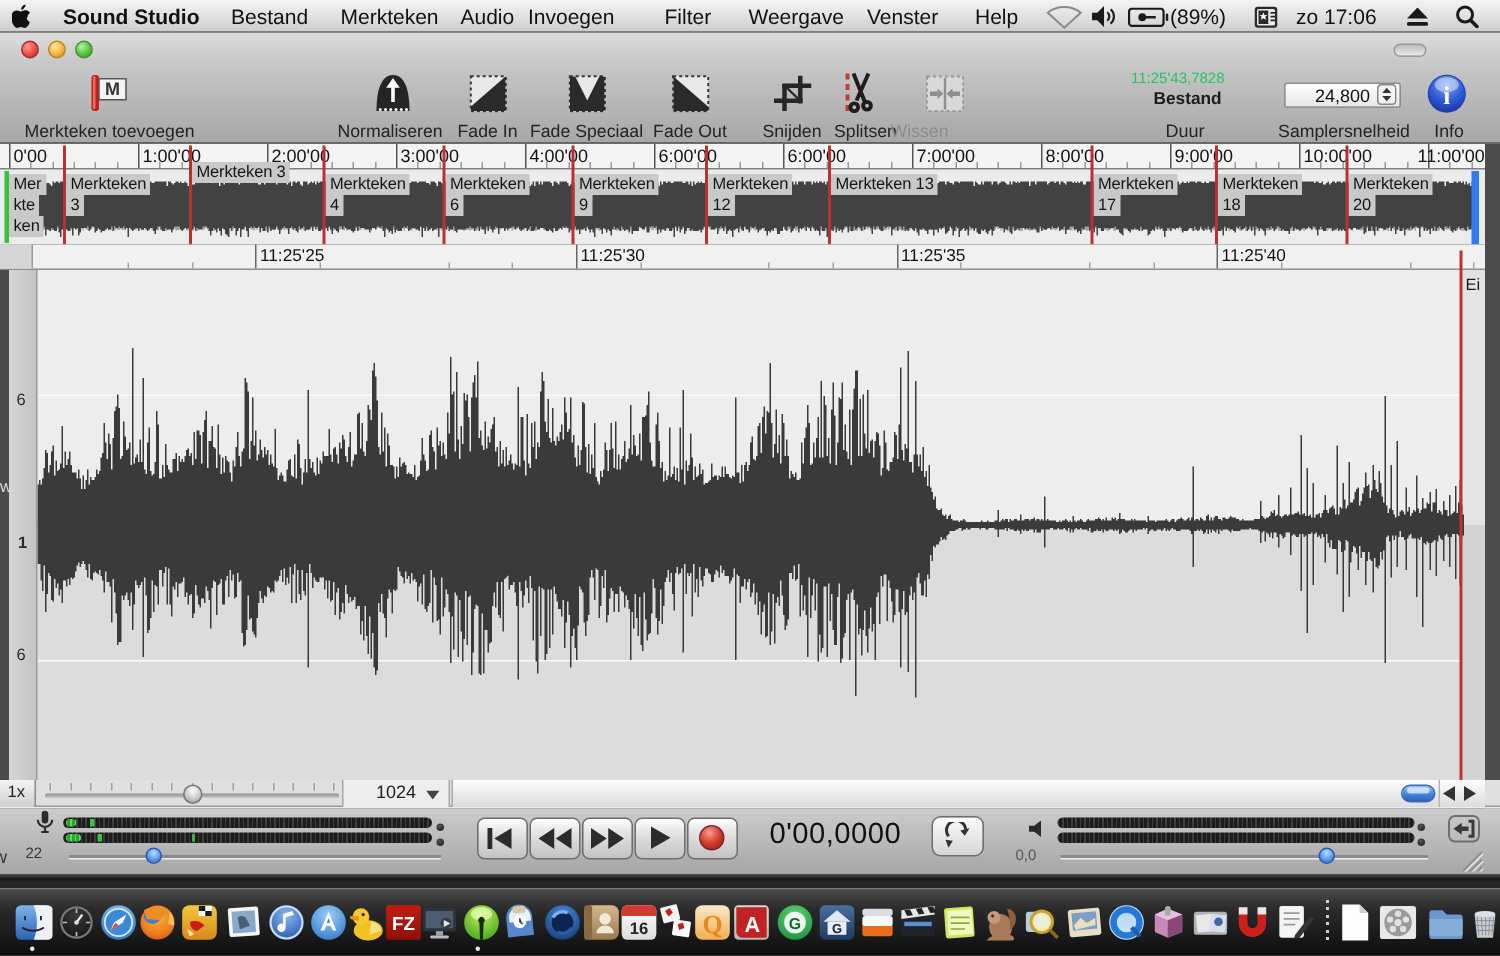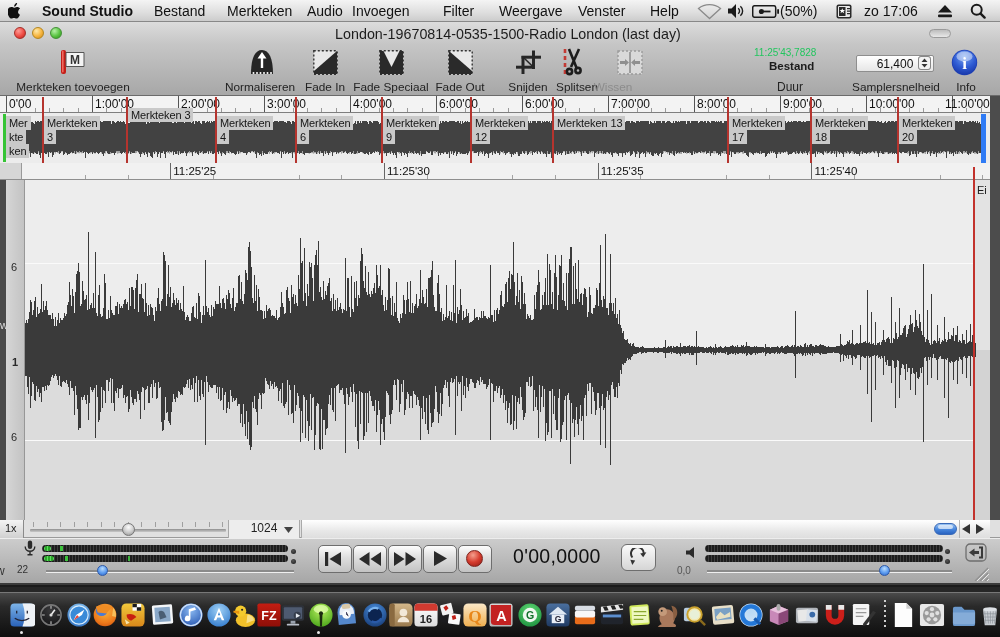--- a/index.html
+++ b/index.html
@@ -79,21 +79,21 @@
       <svg class="abs" style="left:728px;top:4px" width="16" height="14" viewBox="0 0 16 14">
         <path fill="#1a1a1a" d="M0 4.5h3.5L8 0v14L3.5 9.5H0z"></path>
         <path fill="none" stroke="#1a1a1a" stroke-width="1.4" d="M10.2 4.2a3.6 3.6 0 010 5.6M12.4 2.2a6.3 6.3 0 010 9.6"></path>
       </svg>
       <svg class="abs" style="left:752px;top:4.5px" width="27" height="13" viewBox="0 0 27 13">
         <rect x="0.7" y="0.7" width="23" height="11.6" rx="2" fill="none" stroke="#1a1a1a" stroke-width="1.5"></rect>
         <circle cx="9.5" cy="6.5" r="2.6" fill="#1a1a1a"></circle>
         <path stroke="#1a1a1a" stroke-width="1.8" d="M11.5 6.5h7"></path>
         <rect x="25.2" y="4" width="1.8" height="5" rx="0.9" fill="#1a1a1a"></rect>
       </svg>
-      <div class="mi" style="left:780px">(50%)</div>
+      <div class="mi" style="left:780px">(89%)</div>
       <svg class="abs" style="left:836px;top:3.5px" width="16" height="15" viewBox="0 0 16 15">
         <rect x="0.5" y="0.5" width="15" height="14" rx="2" fill="#2a2a2a"></rect>
         <rect x="2" y="2" width="12" height="11" rx="1" fill="#e9e9e9"></rect>
         <rect x="3" y="3" width="6.5" height="9" fill="#2a2a2a"></rect>
         <path fill="#fff" d="M6.2 4.2l.8 1.9 2-.2-1.5 1.3.6 2-1.9-1.1-1.7 1.1.6-2-1.5-1.3 2 .2z"></path>
         <path fill="#2a2a2a" d="M11 4h3v1.2h-3zM11 6.5h3v1.2h-3zM11 9h3v1.2h-3z"></path>
       </svg>
       <div class="mi" style="left:864px">zo 17:06</div>
       <svg class="abs" style="left:937px;top:4.5px" width="16" height="13" viewBox="0 0 16 13">
         <path fill="#1a1a1a" d="M8 0l7 7.4H1z"></path>
@@ -101,21 +101,20 @@
       </svg>
       <svg class="abs" style="left:970px;top:3px" width="16" height="16" viewBox="0 0 16 16">
         <circle cx="6.7" cy="6.7" r="5" fill="none" stroke="#1a1a1a" stroke-width="2"></circle>
         <path stroke="#1a1a1a" stroke-width="2.4" stroke-linecap="round" d="M10.6 10.6l4 4"></path>
       </svg>
     </div>
     <div class="abs" id="titlebar">
       <div class="abs tl" style="left:14px;background:radial-gradient(circle at 35% 30%,#ff9a94,#ee4c44 55%,#b0211c);border:0.5px solid #a52e28"></div>
       <div class="abs tl" style="left:32px;background:radial-gradient(circle at 35% 30%,#ffe9a8,#f6b43e 55%,#c8851a);border:0.5px solid #b4871f"></div>
       <div class="abs tl" style="left:50px;background:radial-gradient(circle at 35% 30%,#b6f0a8,#59c341 55%,#2d8f1e);border:0.5px solid #429135"></div>
-      <div class="abs" style="left:16px;top:4px;width:984px;text-align:center;font-size:14.3px;color:#1d1d1d">London-19670814-0535-1500-Radio London (last day)</div>
       <div class="abs" style="left:929px;top:6.5px;width:22px;height:9px;border-radius:5px;background:linear-gradient(#bdbdbd,#e8e8e8);border:1px solid #9a9a9a"></div>
     </div>
     <div class="abs" id="toolbar"></div>
     <svg class="abs" style="left:58px;top:49px" width="30" height="27" viewBox="0 0 30 27">
       <rect x="3" y="1" width="5" height="24" rx="2" fill="#c41e18"></rect>
       <rect x="4" y="1.6" width="1.6" height="22" rx="0.8" fill="#ef6a60"></rect>
       <path d="M8 3.5h18v14H8z" fill="#f4f4f4" stroke="#555" stroke-width="1"></path>
       <text x="17" y="14.5" font-size="12" font-weight="bold" text-anchor="middle" fill="#333" font-family="Liberation Sans">M</text>
     </svg>
     <div class="tlabel" style="left:73px">Merkteken toevoegen</div>
@@ -171,21 +170,21 @@
       <rect x="1" y="1" width="24" height="23" fill="#d9d9d9" stroke="#9a9a9a" stroke-width="1.4" stroke-dasharray="2 2"></rect>
       <path stroke="#8f8f8f" stroke-width="1.6" d="M13 2v21"></path>
       <g fill="#8f8f8f">
         <path d="M3 11h5v-2l4 3.5L8 16v-2H3zM23 11h-5v-2l-4 3.5 4 3.5v-2h5z"></path>
       </g>
     </svg>
     <div class="tlabel" style="left:613px;color:#8c8c8c">Wissen</div>
     <div class="abs" style="left:754px;top:47px;width:160px;font-size:10px;font-weight:normal;color:#22c55e;white-space:nowrap">11:25'43,7828</div>
     <div class="abs" style="left:769px;top:60px;font-size:11.5px;font-weight:bold;color:#1c1c1c">Bestand</div>
     <div class="tlabel" style="left:790px;font-size:12px">Duur</div>
-    <div class="abs" style="left:856px;top:54.5px;width:78px;height:17px;background:linear-gradient(#fff,#e6e6e6);border:1px solid #8e8e8e;border-radius:2px;font-size:12px;color:#111;text-align:center;line-height:16px">61,400</div>
+    <div class="abs" style="left:856px;top:54.5px;width:78px;height:17px;background:linear-gradient(#fff,#e6e6e6);border:1px solid #8e8e8e;border-radius:2px;font-size:12px;color:#111;text-align:center;line-height:16px">24,800</div>
     <svg class="abs" style="left:918px;top:56px" width="13" height="14" viewBox="0 0 13 14">
       <rect x="0.5" y="0.5" width="12" height="13" rx="2.5" fill="linear-gradient(#fff,#ddd)" fill-opacity="0" stroke="#888"></rect>
       <rect x="0.5" y="0.5" width="12" height="13" rx="2.5" fill="#f2f2f2" stroke="#888"></rect>
       <path fill="#333" d="M6.5 2.5L9.5 6h-6zM6.5 11.5L3.5 8h6z"></path>
     </svg>
     <div class="tlabel" style="left:896px">Samplersnelheid</div>
     <svg class="abs" style="left:951px;top:49px" width="27" height="27" viewBox="0 0 27 27">
       <circle cx="13.5" cy="13.5" r="12.7" fill="#1b3db4"></circle>
       <circle cx="13.5" cy="13.5" r="12" fill="url(#igr)"></circle>
       <defs>

